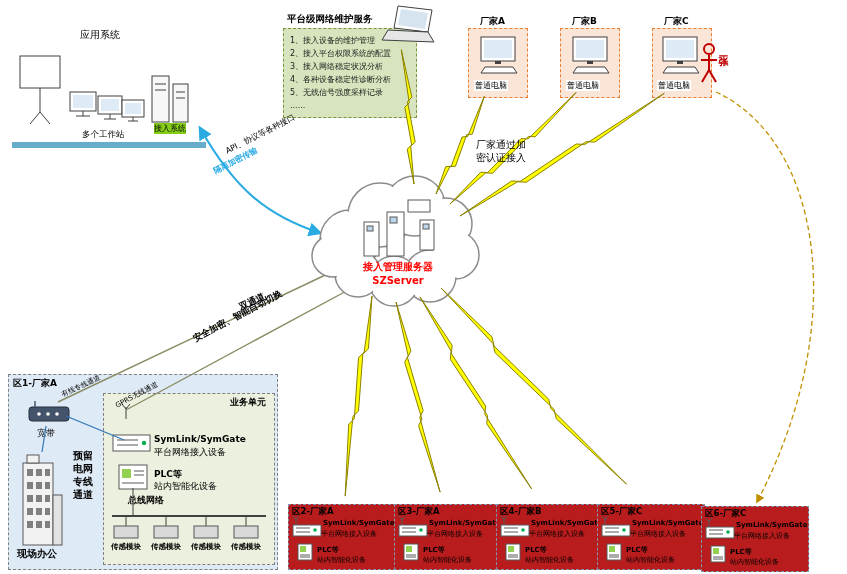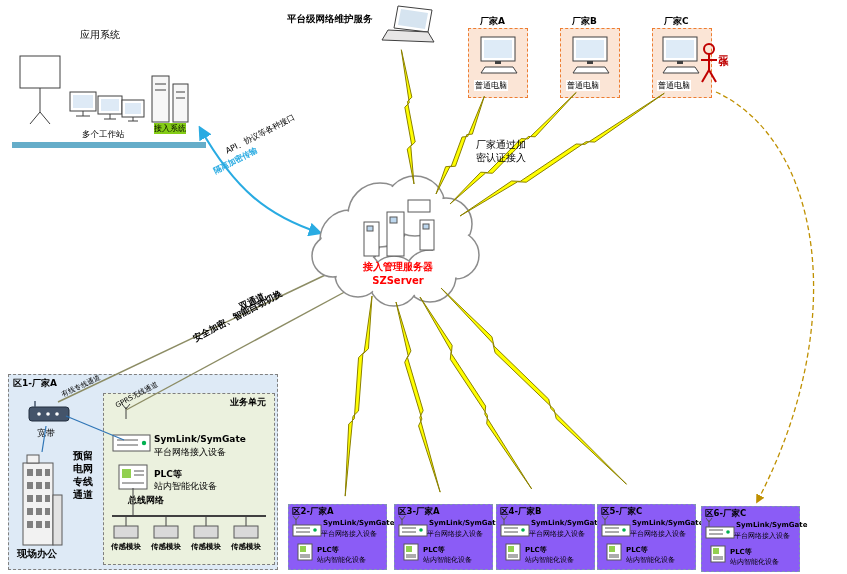--- a/index.html
+++ b/index.html
@@ -8,21 +8,21 @@
   .abs{position:absolute;}
   .b{font-weight:bold;}
   .lbl{position:absolute;white-space:nowrap;}
   .top{z-index:3;}
   #wires{position:absolute;left:0;top:0;z-index:2;pointer-events:none;}
   .box{position:absolute;z-index:1;}
   .green-box{background:#D7E4BD;border:1px dashed #77933C;}
   .vendor-box{background:#FBE5D6;border:1px dashed #ED7D31;width:58px;height:68px;}
   .zone-big{background:#DEEAF6;border:1px dashed #808080;width:268px;height:194px;}
   .inner-box{background:#EBF1DE;border:1px dashed #7F7F7F;width:170px;height:170px;left:94px;top:18px;position:absolute;}
-  .zone{position:absolute;z-index:1;width:97px;height:64px;background:#8b5cf6;border:1px dashed #8096B0;}
+  .zone{position:absolute;z-index:1;width:97px;height:64px;background:#b91c1c;border:1px dashed #8096B0;padding-left:9px;}
   .zone-name{position:absolute;left:3px;top:1px;font-size:8.5px;font-weight:bold;}
   .gw-ic{position:absolute;left:2px;top:11px;}
   .gw-t{position:absolute;left:34px;top:14px;font-size:7px;font-weight:bold;white-space:nowrap;}
   .gw-s{position:absolute;left:32px;top:24px;font-size:7px;white-space:nowrap;}
   .plc-ic{position:absolute;left:8px;top:38px;}
   .plc-t{position:absolute;left:28px;top:40px;font-size:7px;font-weight:bold;white-space:nowrap;}
   .plc-s{position:absolute;left:28px;top:50px;font-size:7px;white-space:nowrap;}
   .rot{transform-origin:left center;}
   .red{color:#FF0000;}
   .cyan{color:#29ABE2;}
@@ -32,20 +32,30 @@
 </head>
 <body>
 
 <div id="canvas">
 
   <div class="lbl top" style="left:80px;top:28px;font-size:10px;">应用系统</div>
   <div class="lbl top" style="left:82px;top:129px;font-size:8.5px;">多个工作站</div>
   <div class="lbl top" style="left:154px;top:123px;font-size:8px;background:#84cc16;">接入系统</div>
 
   <div class="lbl top b" style="left:287px;top:13px;font-size:9.5px;">平台级网络维护服务</div>
+  <div class="box green-box" style="left:283px;top:28px;width:132px;height:88px;">
+    <div style="padding:5px 6px;font-size:8px;line-height:13px;color:#1a1a1a;">
+      <span style="display:block;">1、接入设备的维护管理</span>
+      <span style="display:block;">2、接入平台权限系统的配置</span>
+      <span style="display:block;">3、接入网络稳定状况分析</span>
+      <span style="display:block;">4、各种设备稳定性诊断分析</span>
+      <span style="display:block;">5、无线信号强度采样记录</span>
+      <span style="display:block;">......</span>
+    </div>
+  </div>
 
   <div class="lbl top b" style="left:480px;top:15px;font-size:9px;">厂家A</div>
   <div class="box vendor-box" style="left:468px;top:28px;">
     <svg width="42" height="42" style="position:absolute;left:8px;top:6px;">
       <rect x="4" y="2" width="34" height="24" fill="#fff" stroke="#404040"></rect>
       <rect x="7" y="5" width="28" height="18" fill="#DEEBF7" stroke="none"></rect>
       <rect x="18" y="26" width="6" height="3" fill="#404040"></rect>
       <polygon points="8,32 36,32 40,38 4,38" fill="#fff" stroke="#404040"></polygon>
     </svg>
     <div class="lbl" style="left:5px;top:51px;font-size:8px;background:#fff;padding:0 1px;">普通电脑</div>

